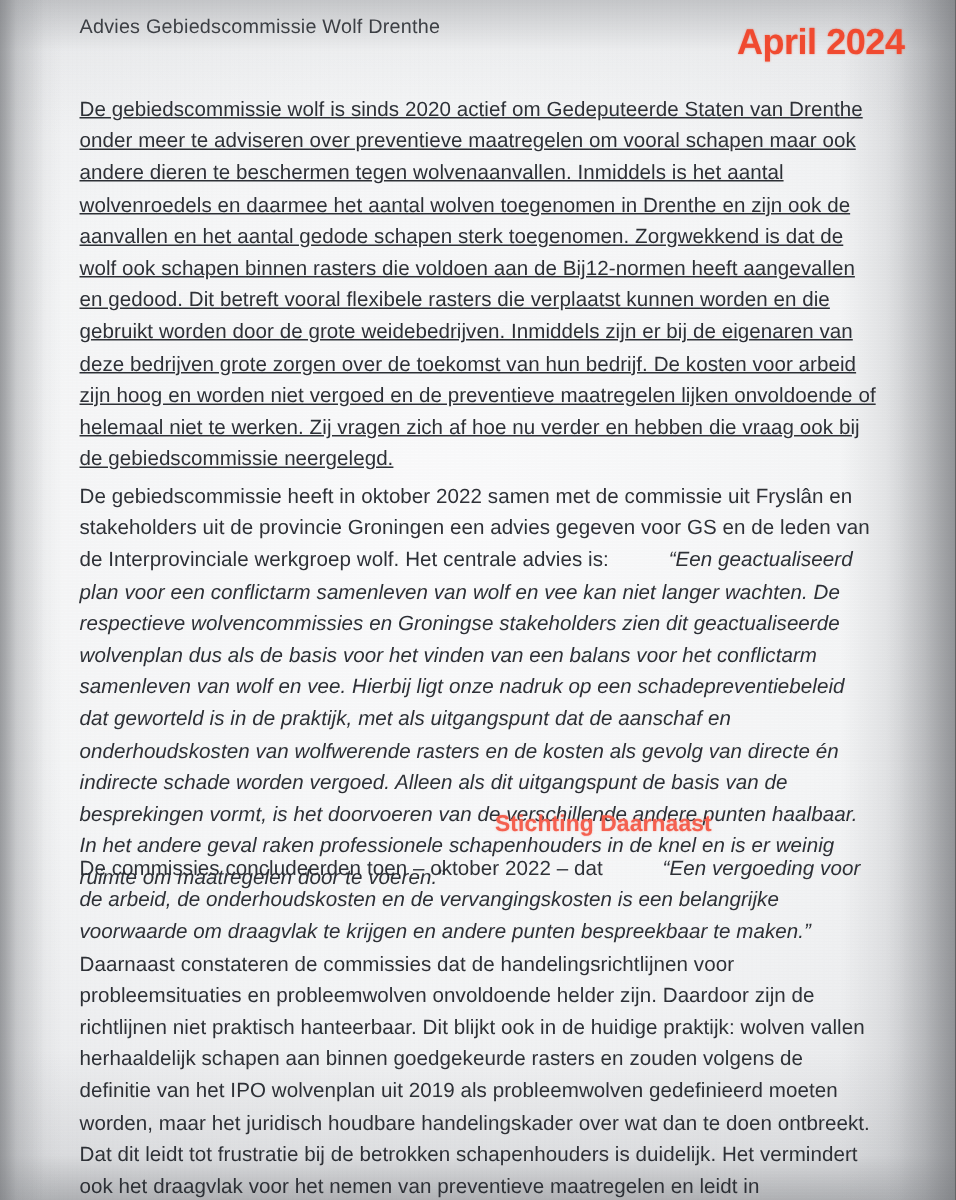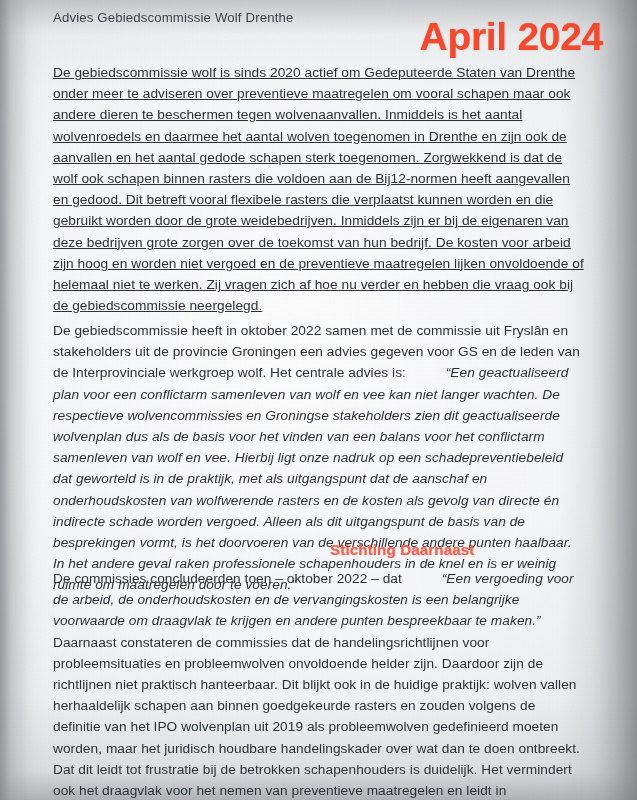--- a/index.html
+++ b/index.html
@@ -98,21 +98,21 @@
     letter-spacing: 0.15px;
     color: #3c3f44;
     white-space: nowrap;
     text-align: center;
   }
 
   .doc-date {
     position: absolute;
     right: 34px;
     top: 15px;
-    font-size: 39px;
+    font-size: 24px;
     font-weight: bold;
     letter-spacing: -0.3px;
     color: #f04a30;
     text-shadow: 0 0 1.4px rgba(240,74,48,0.55);
     white-space: nowrap;
   }
 
   
   .body-block {
     position: absolute;

